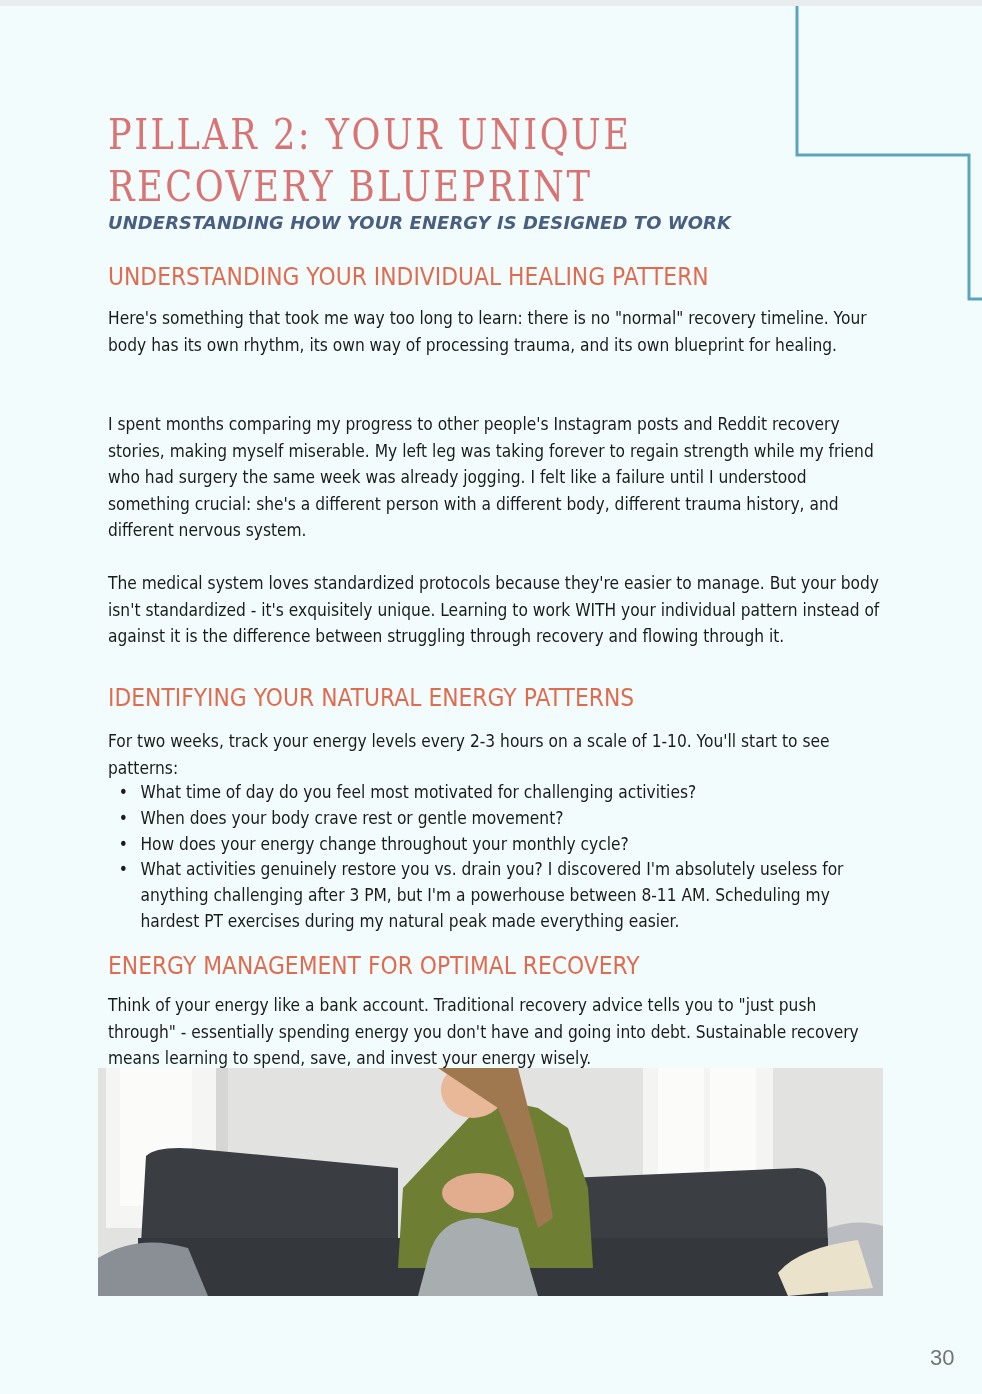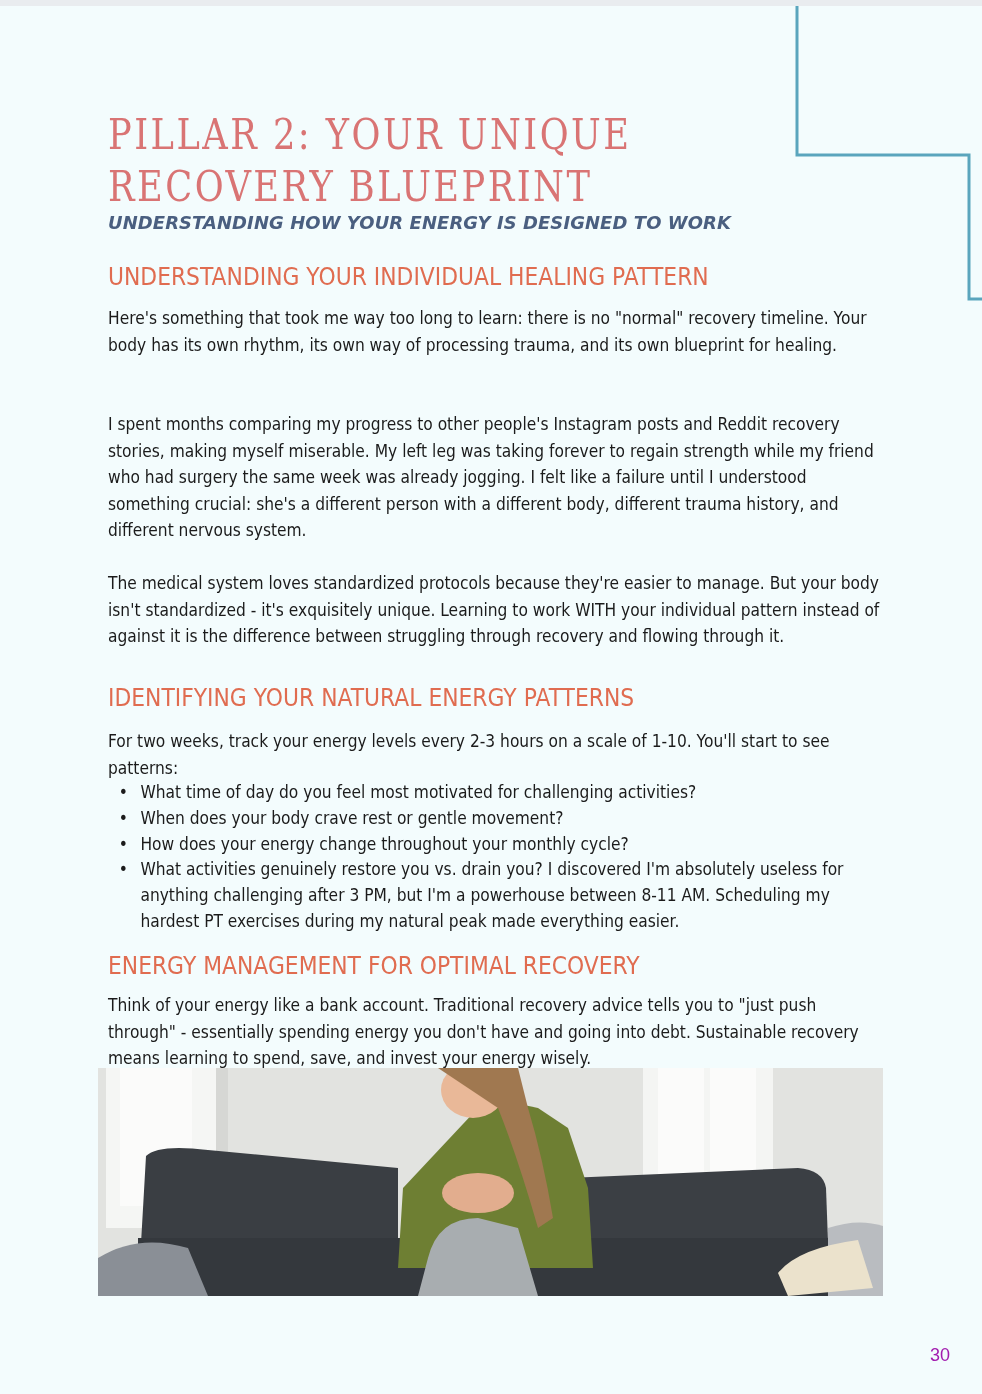--- a/index.html
+++ b/index.html
@@ -42,21 +42,21 @@
     line-height: 25.8px; color: #1b1b1b; transform: scaleX(0.9); transform-origin: left top;
   }
   ul.list li { position: relative; padding-left: 36px; }
   ul.list li .bullet { position: absolute; left: 12px; top: 0; }
   .photo {
     position: absolute; left: 98px; top: 1068px; width: 785px; height: 228px; overflow: hidden;
     background: #dfe1df;
   }
   .pagenum {
     position: absolute; left: 930px; top: 1345px; margin: 0;
-    font-family: "Liberation Sans", sans-serif; font-size: 18px; color: #a21caf;
+    font-family: "Liberation Sans", sans-serif; font-size: 22px; color: #737373;
   }
 </style>
 </head>
 <body>
 
 <div class="topbar"></div>
 
 <svg class="deco" viewBox="0 0 982 310">
   <polyline points="797,6 797,155 969,155 969,299 982,299" fill="none" stroke="#5aa5bd" stroke-width="3"></polyline>
 </svg>

